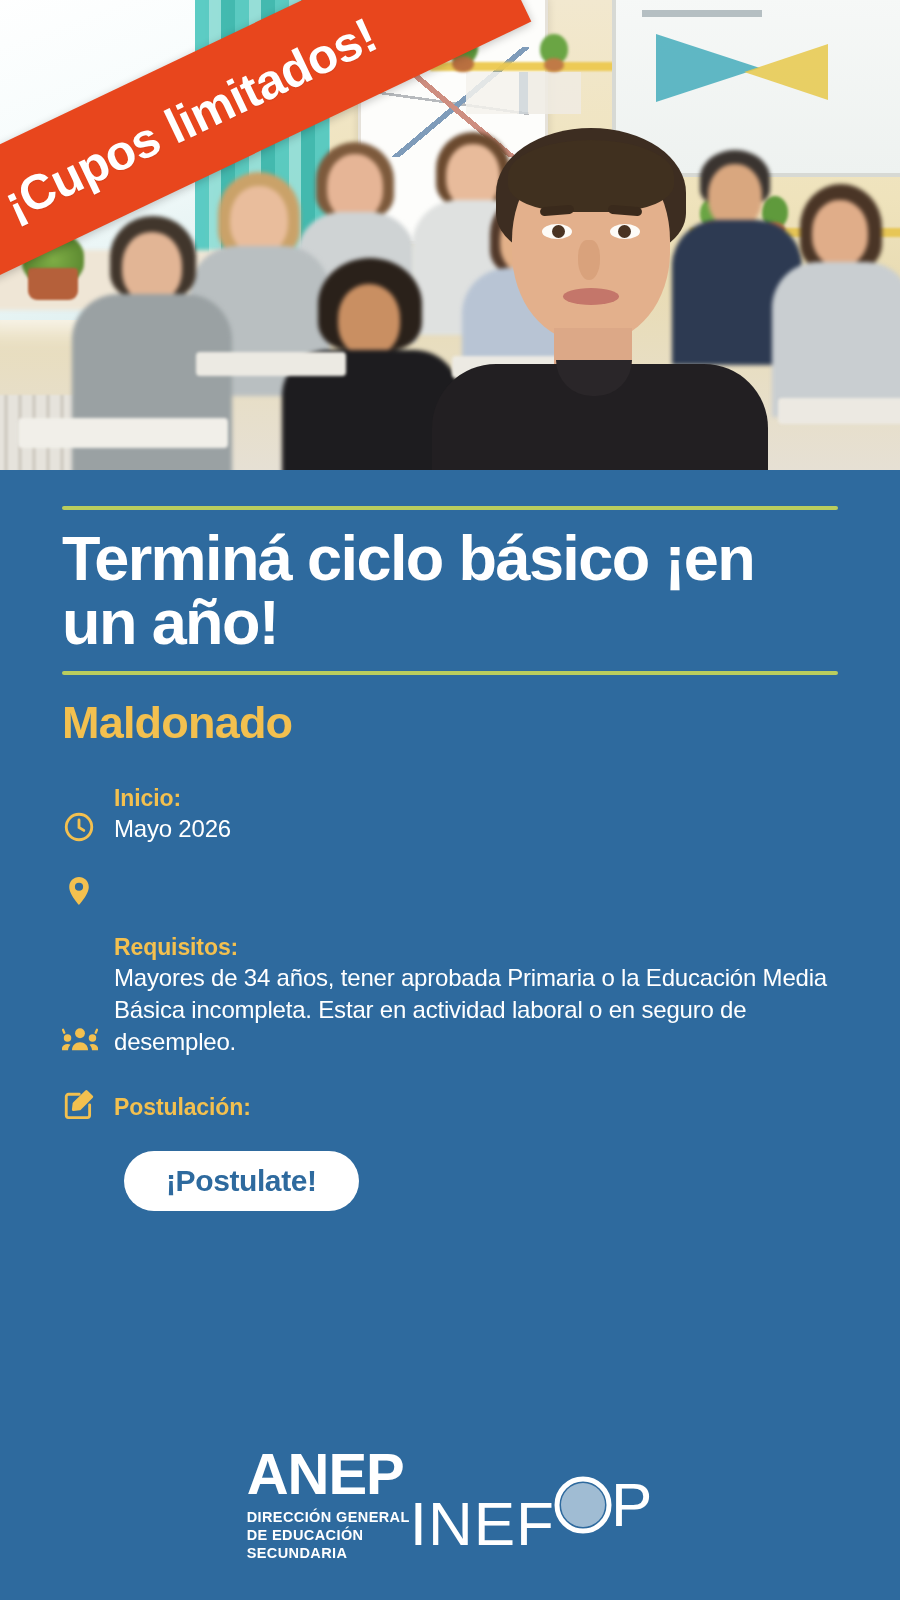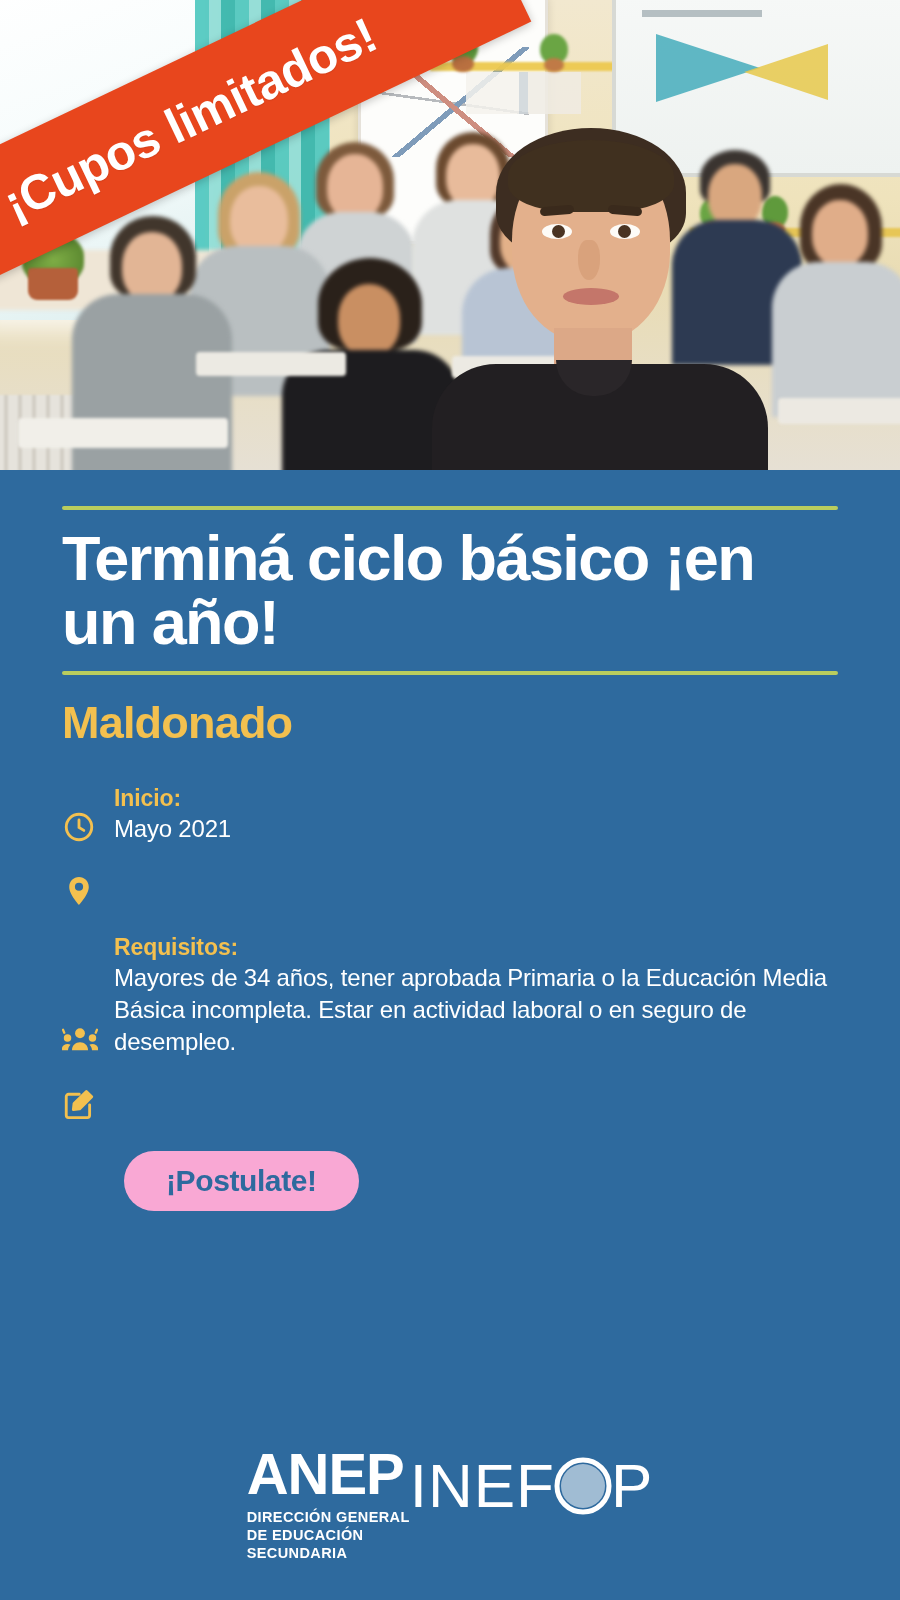--- a/index.html
+++ b/index.html
@@ -177,21 +177,21 @@
     line-height:1.18; letter-spacing:-.1px;
   }
   .info-value {
     color:#ffffff; font-size:24px; line-height:1.32;
     letter-spacing:-.2px; margin-top:1px;
   }
 
   .cta-wrap { margin:30px 0 0 124px; }
   .cta {
     display:inline-block;
-    background:#f9a8d4; color:#2e6a9e;
+    background:#ffffff; color:#2e6a9e;
     font-size:30px; font-weight:bold;
     padding:13px 42px; border-radius:34px;
     border:none; cursor:pointer; letter-spacing:-.4px;
   }
 
   
   .footer {
     position:absolute; left:0; bottom:38px; width:900px;
     display:flex; align-items:flex-start; justify-content:center; 
   }
@@ -200,21 +200,21 @@
     font-size:58px; font-weight:bold; letter-spacing:-1px; line-height:.92;
   }
   .anep .sub {
     font-size:14.5px; font-weight:bold; letter-spacing:.4px;
     line-height:1.25; margin-top:7px;
   }
   .inefop {
     color:#fff; display:flex; align-items:center; position:relative;
     margin-top:8px;
   }
-  .inefop .w1 { font-size:62px; font-weight:normal; letter-spacing:1px; line-height:1; }
+  .inefop .w1 { font-size:62px; font-weight:normal; letter-spacing:1px; line-height:1;margin-top:38px; }
   .inefop .ring {
     position:relative; width:60px; height:60px; margin:0 -2px;
   }
   .inefop .ring svg { display:block; }
   .inefop .w2 { font-size:62px; font-weight:normal; letter-spacing:1px; line-height:1; }
 </style>
 </head>
 <body>
 
 <div id="poster">
@@ -331,21 +331,21 @@
 
       <div class="info-row">
         <div class="info-ic">
           <svg width="34" height="34" viewBox="0 0 24 24" fill="none" stroke="#f3c04f" stroke-width="2" stroke-linecap="round">
             <circle cx="12" cy="12" r="9"></circle>
             <path d="M12 7 v5.3 l3.4 2.1"></path>
           </svg>
         </div>
         <div class="info-tx">
           <div class="info-label">Inicio:</div>
-          <div class="info-value">Mayo 2021</div>
+          <div class="info-value">Mayo 2026</div>
         </div>
       </div>
 
       <div class="info-row">
         <div class="info-ic">
           <svg width="34" height="34" viewBox="0 0 24 24">
             <path d="M12 2.2c-3.8 0-6.9 3.1-6.9 6.9 0 5.2 6.9 12.7 6.9 12.7s6.9-7.5 6.9-12.7c0-3.8-3.1-6.9-6.9-6.9z" fill="#f3c04f"></path>
             <circle cx="12" cy="9" r="2.9" fill="#2e6a9e"></circle>
           </svg>
         </div>
@@ -373,20 +373,21 @@
       </div>
 
       <div class="info-row">
         <div class="info-ic">
           <svg width="34" height="34" viewBox="0 0 24 24" fill="none" stroke="#f3c04f" stroke-width="2" stroke-linejoin="round" stroke-linecap="round">
             <path d="M19.5 12.6V20a1.6 1.6 0 0 1-1.6 1.6H4.6A1.6 1.6 0 0 1 3 20V6.7a1.6 1.6 0 0 1 1.6-1.6h7.6"></path>
             <path d="M17.2 3.1 21 6.9 12.4 15.5 8 16l.5-4.4z" fill="#f3c04f" stroke="#f3c04f"></path>
           </svg>
         </div>
         <div class="info-tx">
+          <div class="info-label">Postulación:</div>
         </div>
       </div>
 
     </div>
 
     <div class="cta-wrap">
       <button class="cta">¡Postulate!</button>
     </div>
   </div>
 

